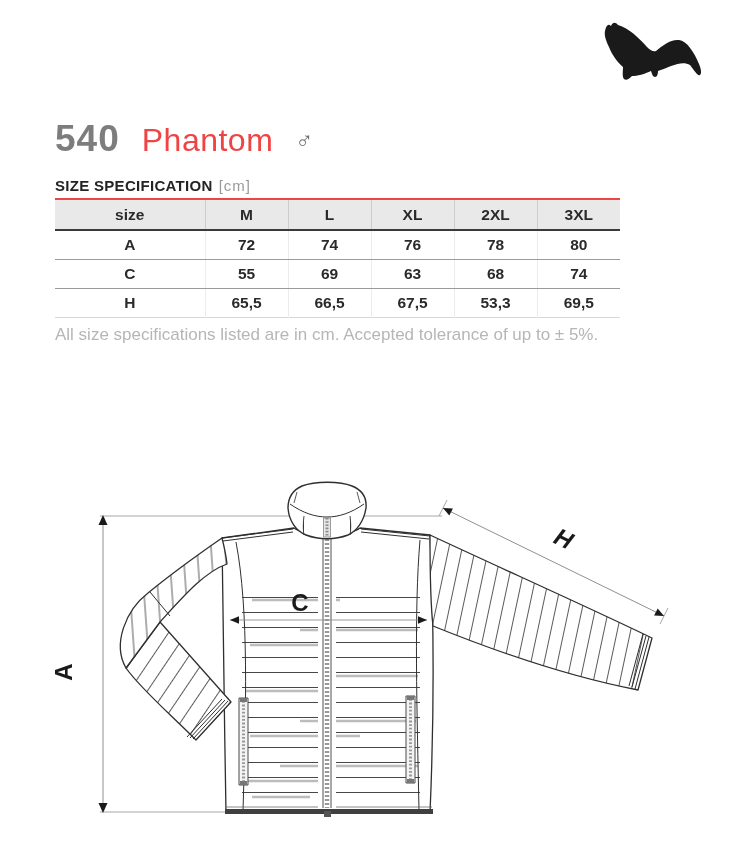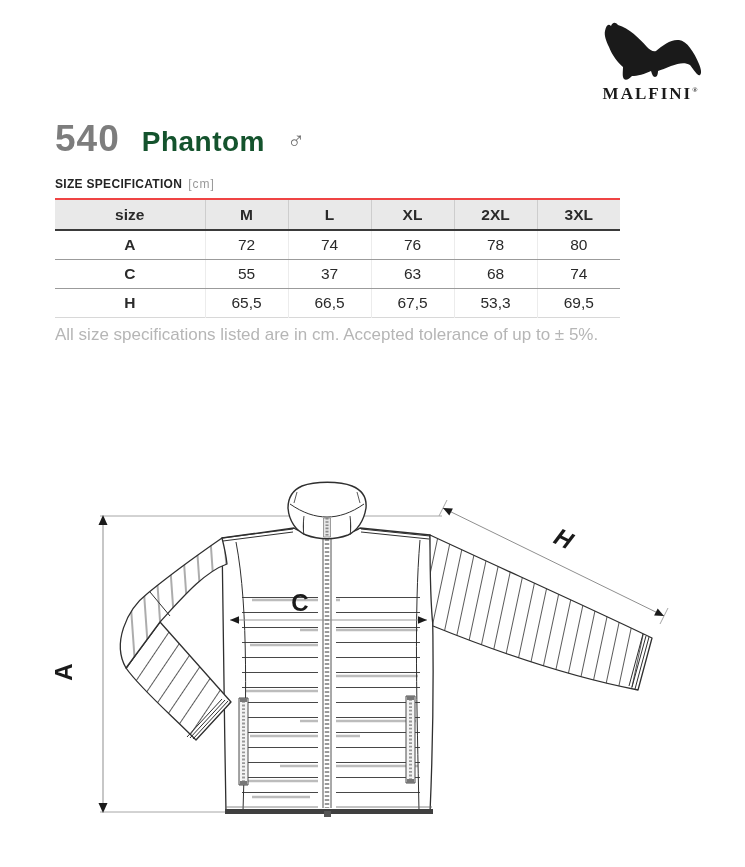--- a/index.html
+++ b/index.html
@@ -11,38 +11,38 @@
   .logo{position:absolute;top:14px;left:584px;width:132px;text-align:center;}
   .logo svg{display:block;margin:0 auto;}
   .wordmark{
     margin-top:2px;font-family:"Liberation Serif",serif;font-weight:700;
     font-size:17px;letter-spacing:2px;color:#1b1b1b;white-space:nowrap;
   }
   .wordmark sup{font-size:7px;letter-spacing:0;vertical-align:super;}
   
   .title-row{position:absolute;top:118px;left:55px;display:flex;align-items:baseline;gap:22px;}
   .product-code{font-size:37px;font-weight:700;color:#7d7d7d;letter-spacing:1px;}
-  .product-name{font-size:28px;font-weight:700;color:#14532d;letter-spacing:.5px;}
+  .product-name{font-size:32px;font-weight:400;color:#ef4444;letter-spacing:.5px;}
   .gender{font-size:24px;font-weight:400;color:#6f6f6f;transform:translateY(-2px);}
   
-  .section-heading{position:absolute;top:177px;left:55px;font-size:12px;font-weight:700;
+  .section-heading{position:absolute;top:177px;left:55px;font-size:15px;font-weight:700;
     letter-spacing:.3px;color:#242424;display:flex;gap:6px;align-items:baseline;}
   .section-heading .unit{font-weight:400;color:#9a9a9a;letter-spacing:1px;text-align:right;}
   
   table.size-table{
     position:absolute;top:198px;left:55px;width:565px;border-collapse:collapse;table-layout:fixed;
     border-top:2px solid #ef4444;border-bottom:1px solid #d8d8d8;
     font-size:15.5px;color:#2a2a2a;
   }
   table.size-table th{
     background:#e9e9e9;font-weight:700;height:29px;padding:0;text-align:center;
     border-bottom:2px solid #3a3a3a;border-left:1px solid #cdcdcd;
   }
   table.size-table td{
-    height:28px;padding:0;text-align:center;font-weight:400;
+    height:28px;padding:0;text-align:center;font-weight:700;
     border-left:1px solid #ececec;
   }
   table.size-table th:first-child,table.size-table td:first-child{border-left:none;}
   table.size-table tr.sep-dark td{border-bottom:1px solid #9b9b9b;}
   table.size-table td.row-label{font-weight:700;}
   
   .note{position:absolute;top:325px;left:55px;font-size:17px;color:#b6b6b6;}
   
   .diagram{position:absolute;top:440px;left:0;}
   .dim-label{font-family:"Liberation Sans",sans-serif;font-weight:700;font-size:24px;fill:#1a1a1a;}
@@ -51,21 +51,20 @@
 <body>
 
 <div class="logo">
   <svg width="110" height="68" viewBox="0 0 110 68">
     <path fill="#1a1a1a" d="M10,17 C11,12 13,9 16,12 C17,9 20,7 23,11 C34,14 44,24 52,33
       C55,36 58,38 61,37 C68,31 76,25 84,26 C92,27 99,38 104,50 C106,55 107,59 105,61
       C103,63 99,56 95,51 C90,48 84,49 76,52 C71,54 66,56 63,57 C63,60 62,63 60,63
       C58,63 57,60 56,57 C50,60 42,62 37,62 C34,65 31,67 29,65 C27,63 28,57 28,53
       C23,49 17,41 14,33 C11,27 9,21 10,17 Z"></path>
   </svg>
-  <div class="wordmark"><span>MALFINI</span><sup>®</sup></div>
 </div>
 
 <div class="title-row">
   <span class="product-code">540</span>
   <span class="product-name">Phantom</span>
   <span class="gender">♂</span>
 </div>
 
 <div class="section-heading">
   <span>SIZE SPECIFICATION</span>
@@ -96,21 +95,21 @@
       <td class="row-label">A</td>
       <td>72</td>
       <td>74</td>
       <td>76</td>
       <td>78</td>
       <td>80</td>
     </tr>
     <tr class="sep-dark">
       <td class="row-label">C</td>
       <td>55</td>
-      <td>37</td>
+      <td>69</td>
       <td>63</td>
       <td>68</td>
       <td>74</td>
     </tr>
     <tr>
       <td class="row-label">H</td>
       <td>65,5</td>
       <td>66,5</td>
       <td>67,5</td>
       <td>53,3</td>

